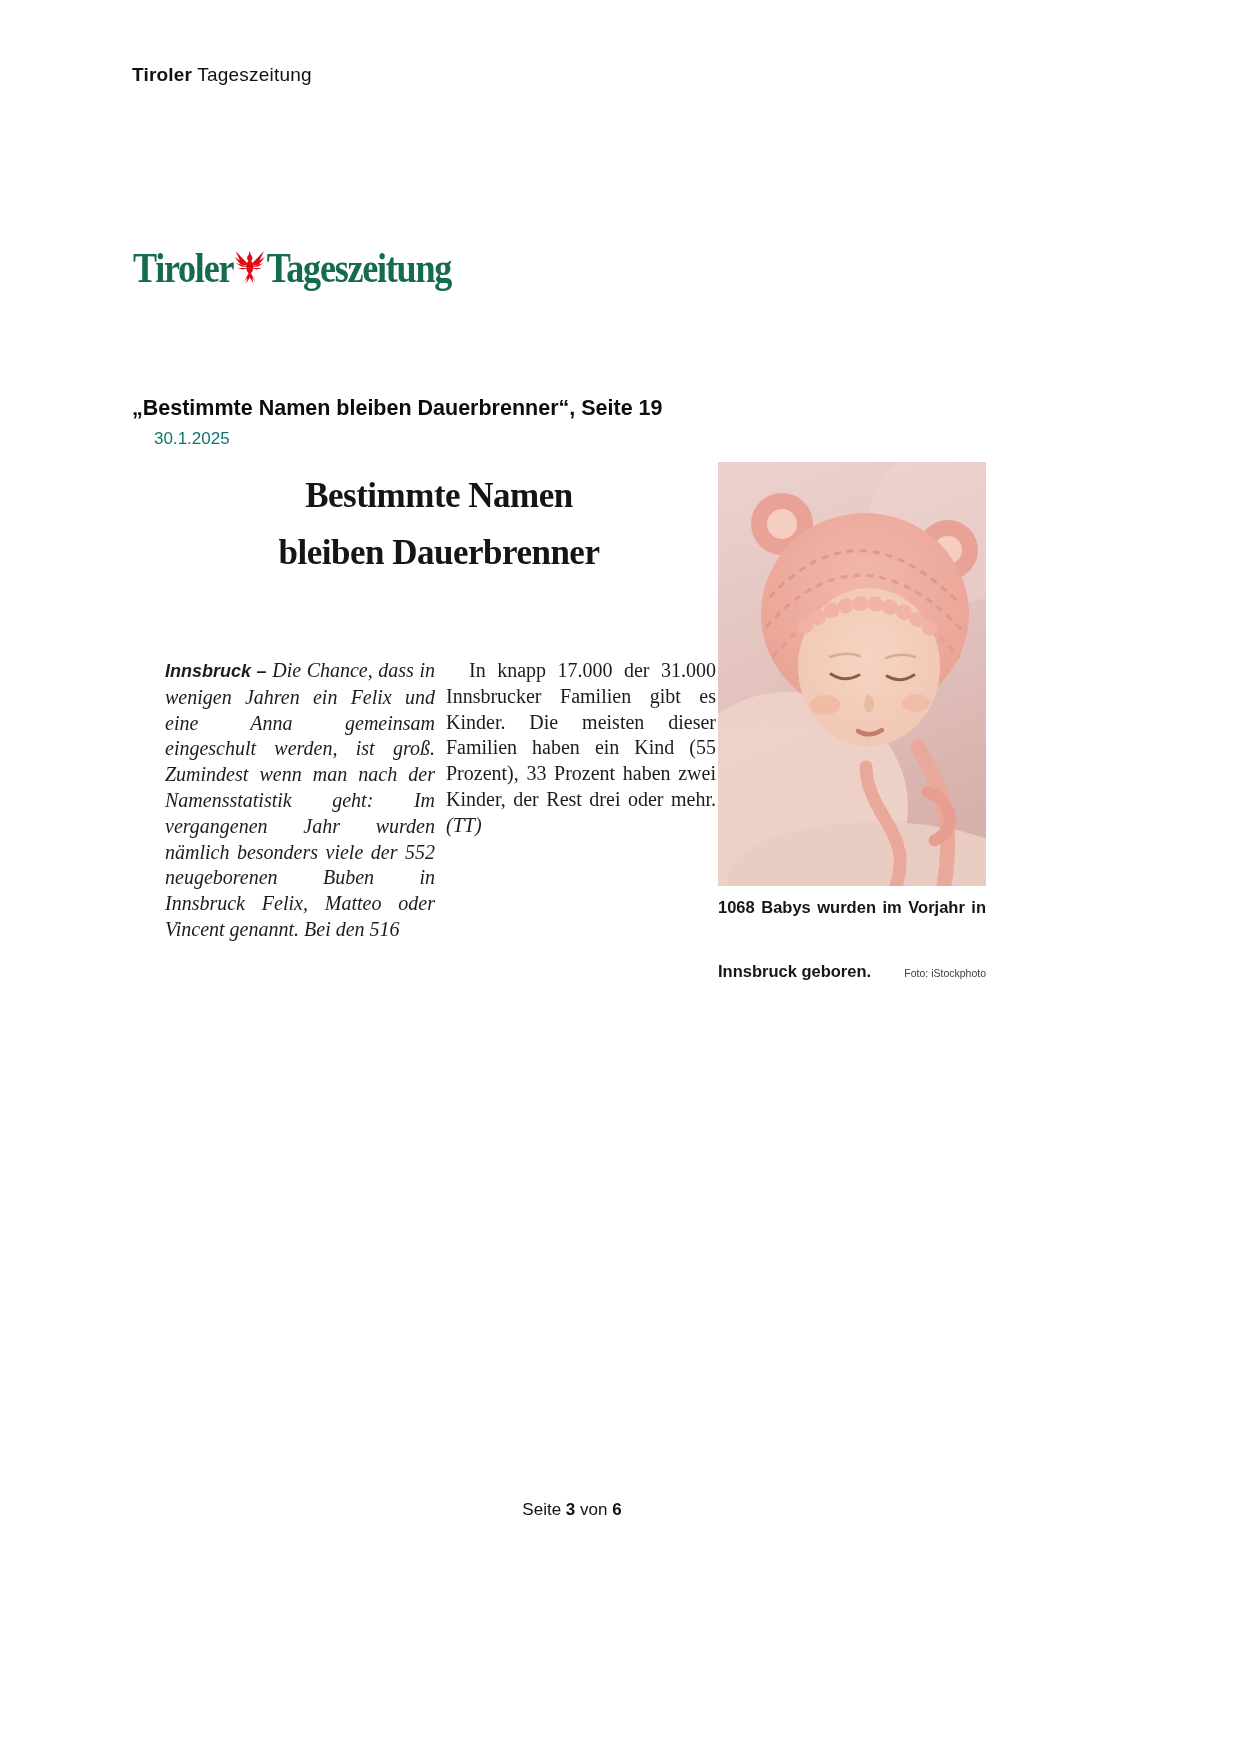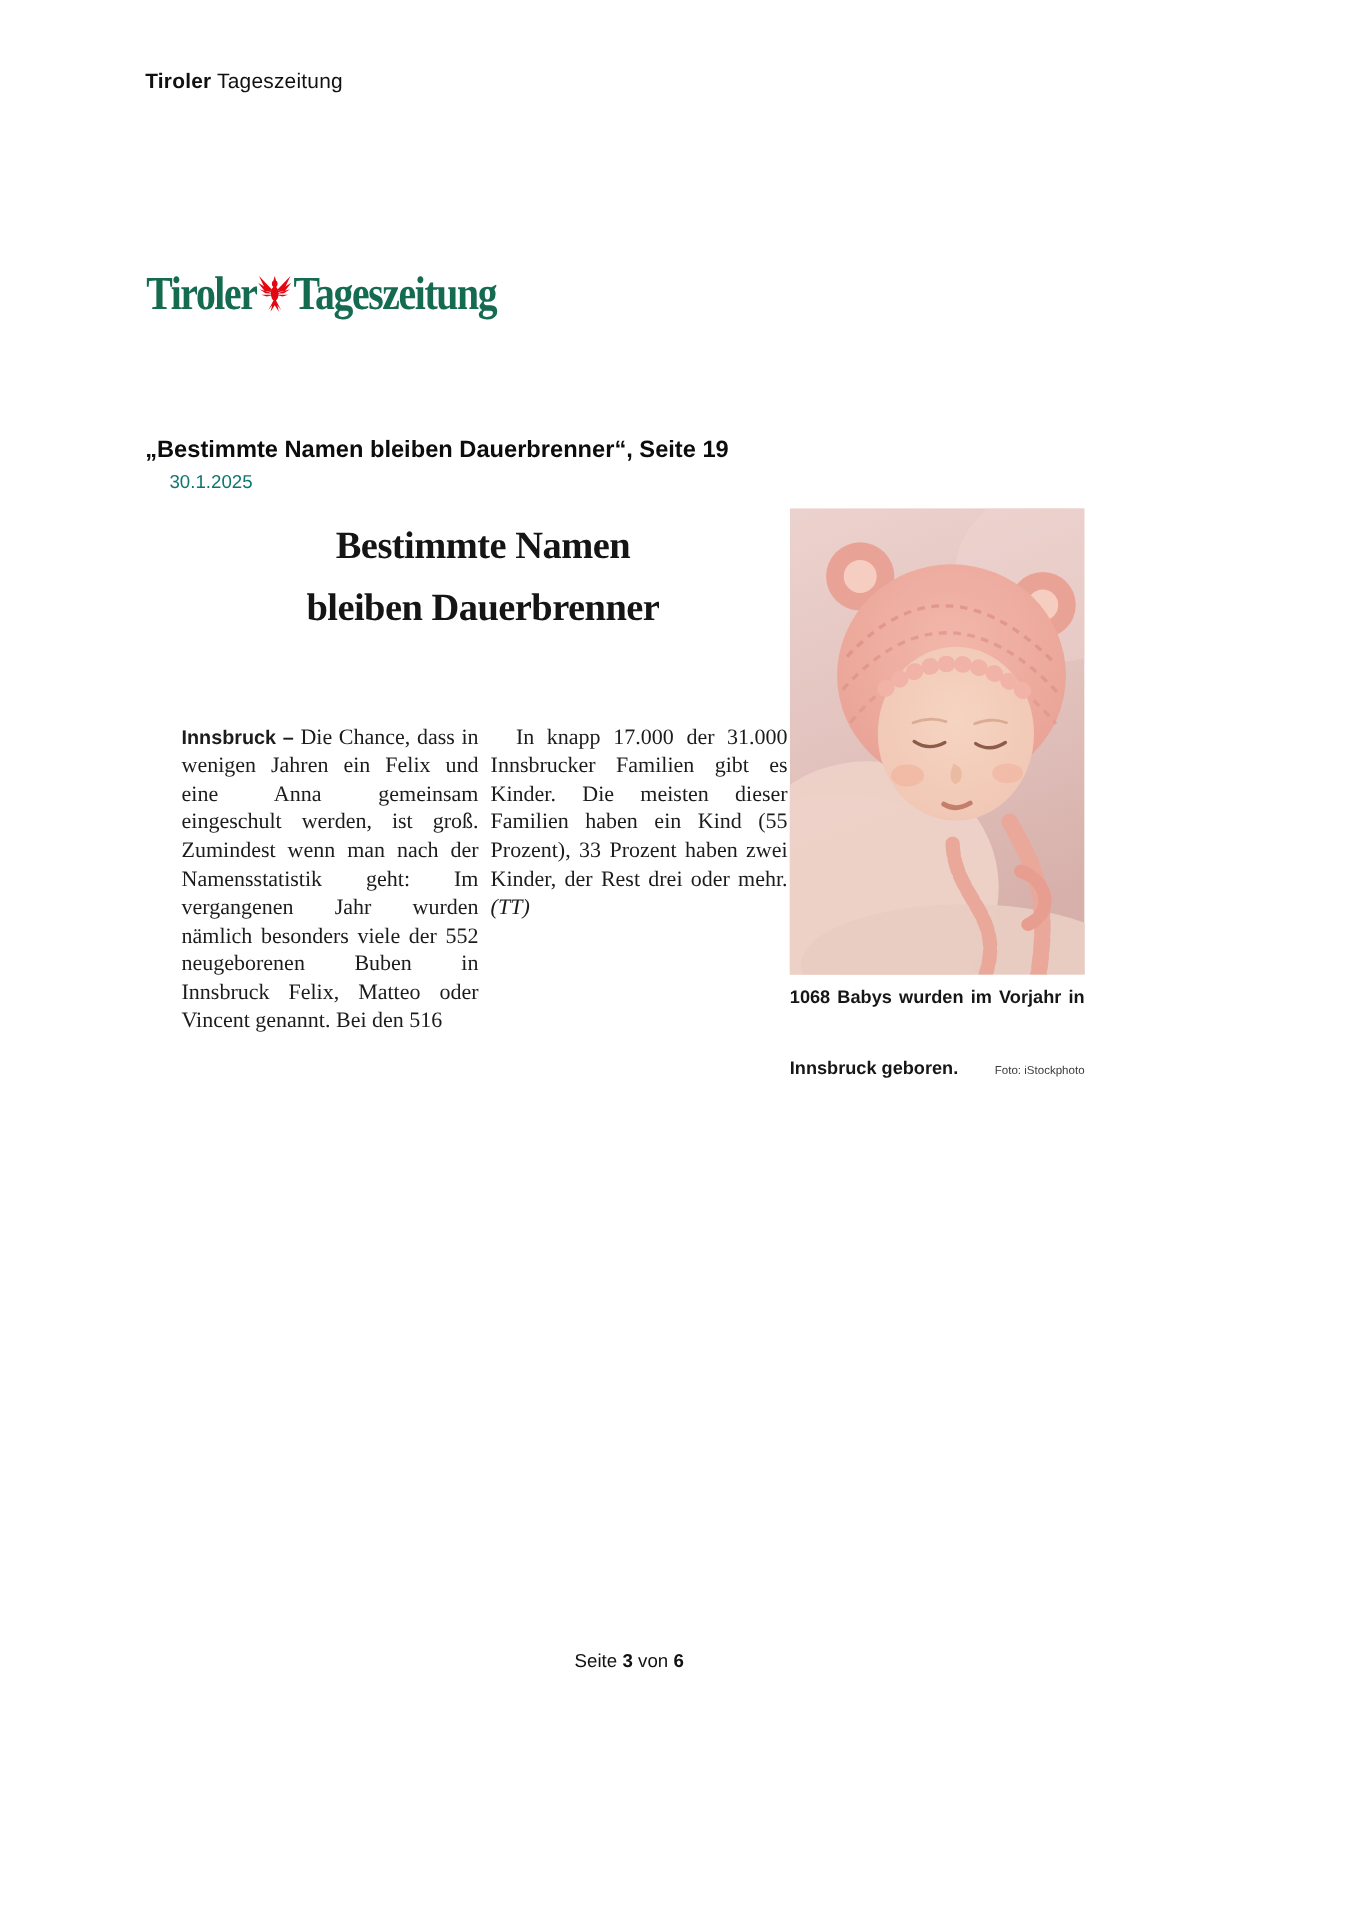--- a/index.html
+++ b/index.html
@@ -77,21 +77,21 @@
   .col {
     position: absolute;
     top: 196px;
     width: 270px;
     font-family: "Liberation Serif", serif;
     font-size: 20px;
     line-height: 25.8px;
     color: #1c1c1c;
     text-align: justify;
   }
-  .col-1 { left: 0; }
+  .col-1 { left: 0; font-style: italic; }
   .col-2 { left: 281px; }
   .lead-in { font-family: "Liberation Sans", sans-serif; font-weight: 700; font-size: 18px; }
   .col p.indent { text-indent: 1.15em; }
   .tt-credit { font-style: italic; }
 
   
   .photo-block { position: absolute; left: 553px; top: 0; width: 268px; }
   .photo-frame { width: 268px; height: 424px; display: block; }
 
   .caption {

